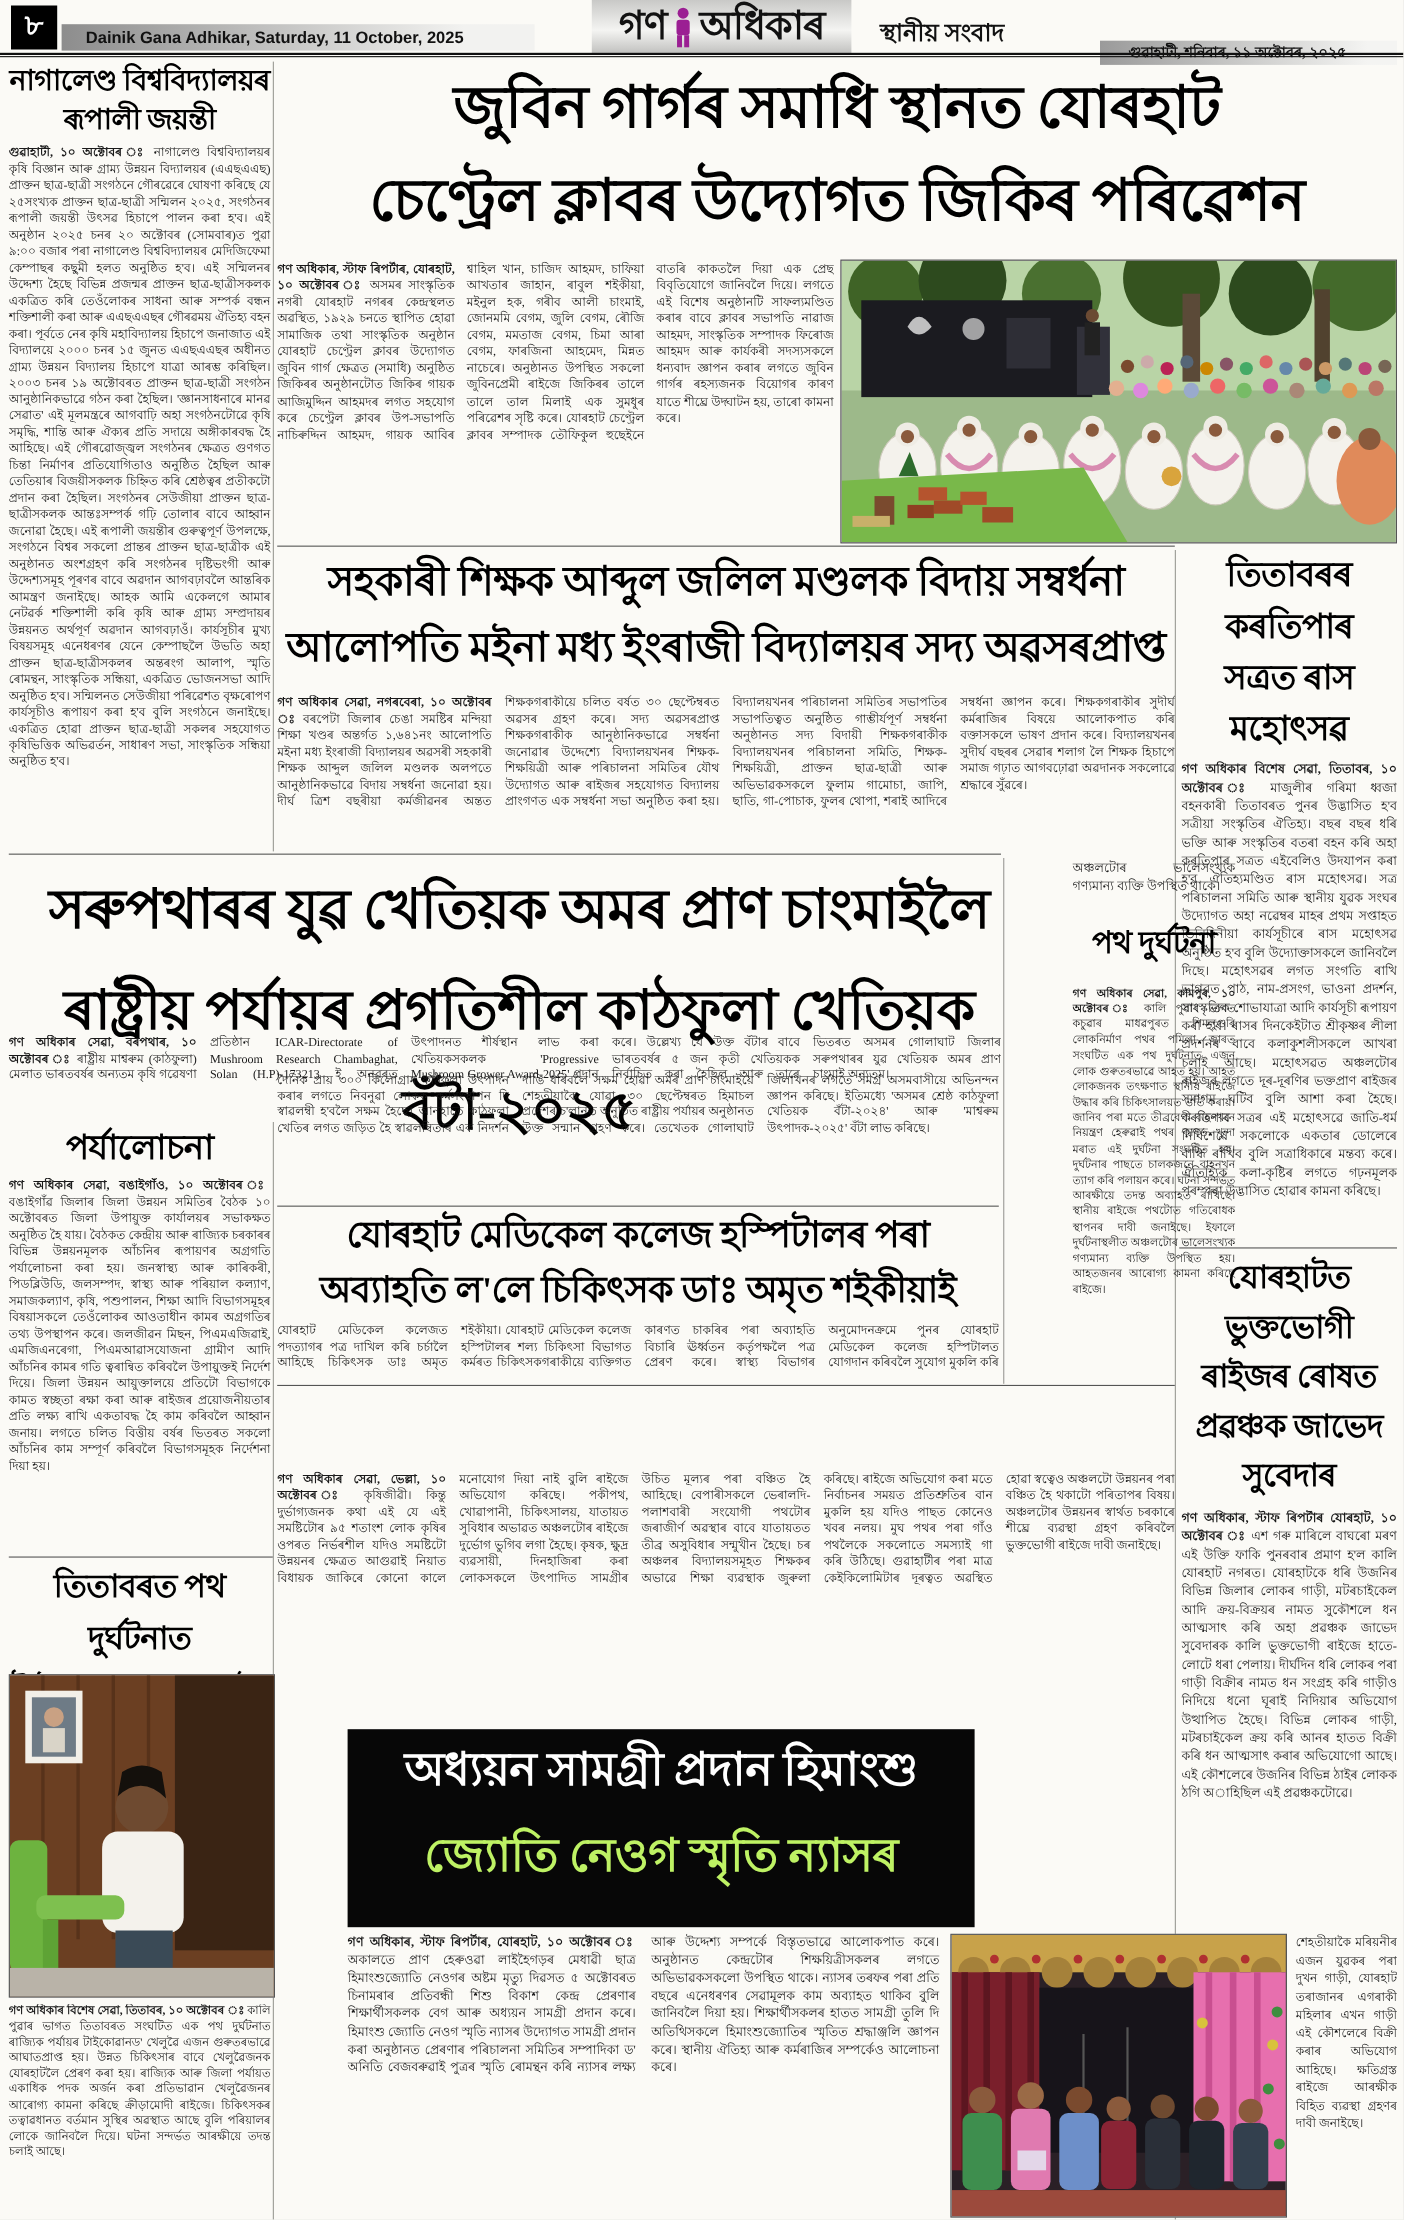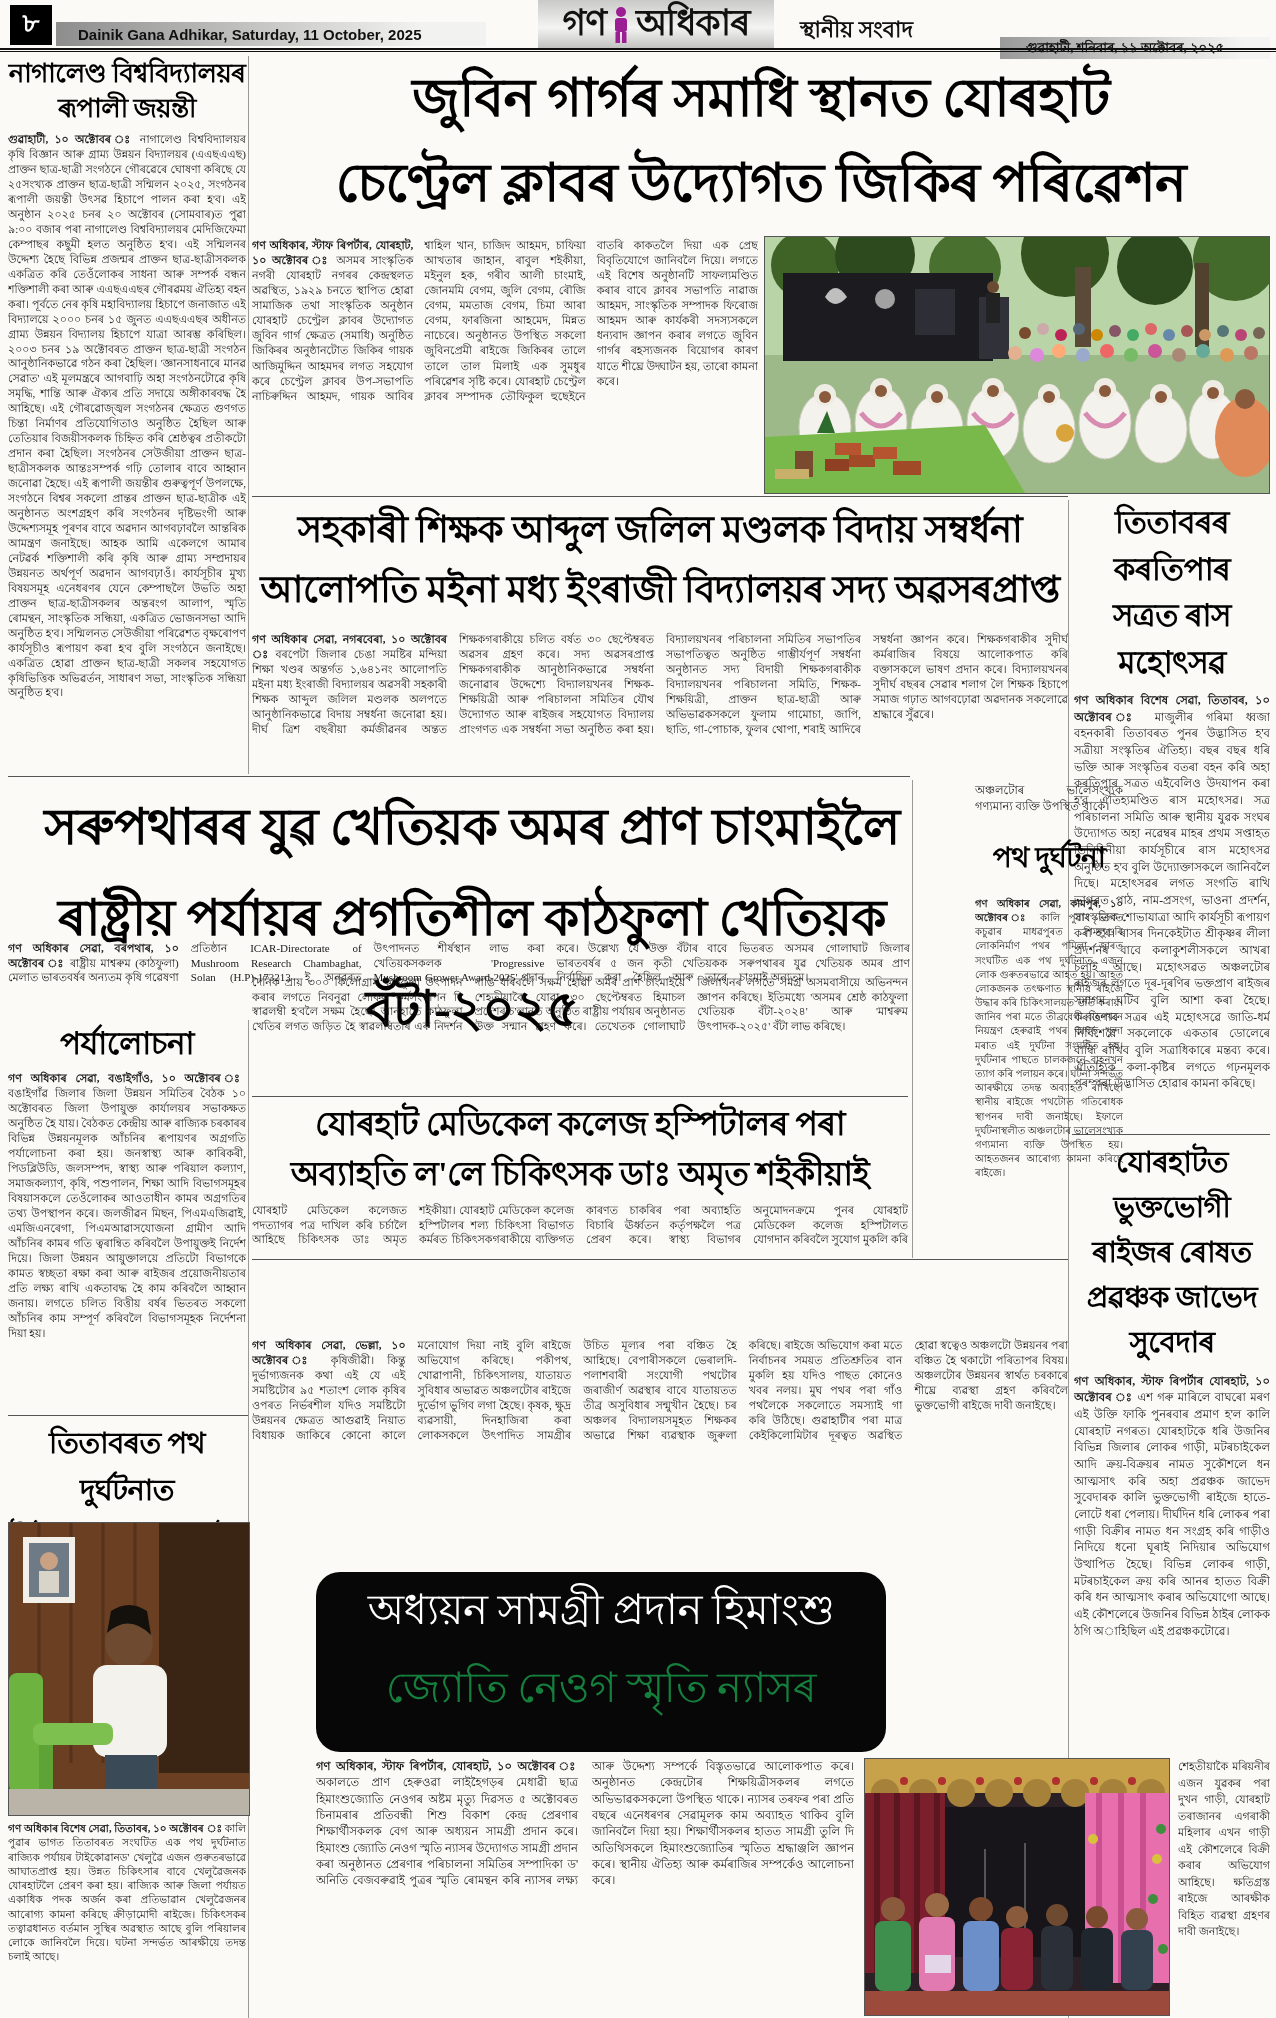--- a/index.html
+++ b/index.html
@@ -294,23 +294,23 @@
       <rect x="24" y="200" width="80" height="22" rx="8" fill="#7ec04f"></rect>
       <rect x="30" y="222" width="14" height="60" fill="#5ea335"></rect>
       <rect x="0" y="266" width="240" height="26" fill="#b9b3a8"></rect>
     </svg>
   </div>
   <div class="abs bodytxt" style="left:8px;top:1822px;width:238px;height:192px;font-size:10.5px;line-height:1.36;">
     <span class="byline">গণ অধিকাৰ বিশেষ সেৱা, তিতাবৰ, ১০ অক্টোবৰ ঃ</span>
     <span>কালি পুৱাৰ ভাগত তিতাবৰত সংঘটিত এক পথ দুৰ্ঘটনাত ৰাজ্যিক পৰ্যায়ৰ টাইকোৱানড' খেলুৱৈ এজন গুৰুতৰভাৱে আঘাতপ্ৰাপ্ত হয়। উন্নত চিকিৎসাৰ বাবে খেলুৱৈজনক যোৰহাটলৈ প্ৰেৰণ কৰা হয়। ৰাজ্যিক আৰু জিলা পৰ্যায়ত একাধিক পদক অৰ্জন কৰা প্ৰতিভাৱান খেলুৱৈজনৰ আৰোগ্য কামনা কৰিছে ক্ৰীড়ামোদী ৰাইজে। চিকিৎসকৰ তত্বাৱধানত বৰ্তমান সুস্থিৰ অৱস্থাত আছে বুলি পৰিয়ালৰ লোকে জানিবলৈ দিয়ে। ঘটনা সন্দৰ্ভত আৰক্ষীয়ে তদন্ত চলাই আছে।</span>
   </div>
 
-  <div class="abs blackbox hl" style="left:316px;top:1572px;width:570px;height:180px;font-size:42px;line-height:1.85;font-weight:400;color:#fff;border-radius:24px;">
+  <div class="abs blackbox hl" style="left:316px;top:1572px;width:570px;height:180px;font-size:42px;line-height:1.85;font-weight:700;color:#fff;">
     <div style="color:#fff;">অধ্যয়ন সামগ্ৰী প্ৰদান হিমাংশু</div>
-    <div style="color:#15803d;">জ্যোতি নেওগ স্মৃতি ন্যাসৰ</div>
+    <div style="color:#bef264;">জ্যোতি নেওগ স্মৃতি ন্যাসৰ</div>
   </div>
   <div class="abs" style="left:316px;top:1758px;width:538px;height:256px;">
     <div class="bodytxt" style="font-size:11.5px;line-height:1.42;column-count:2;column-gap:14px;">
       <span class="byline">গণ অধিকাৰ, স্টাফ ৰিপৰ্টাৰ, যোৰহাট, ১০ অক্টোবৰ ঃ</span>
       <span>অকালতে প্ৰাণ হেৰুওৱা লাইহৈগড়ৰ মেধাৱী ছাত্ৰ হিমাংশুজ্যোতি নেওগৰ অষ্টম মৃত্যু দিৱসত ৫ অক্টোবৰত চিনামৰাৰ প্ৰতিবন্ধী শিশু বিকাশ কেন্দ্ৰ প্ৰেৰণাৰ শিক্ষাৰ্থীসকলক বেগ আৰু অধ্যয়ন সামগ্ৰী প্ৰদান কৰে। হিমাংশু জ্যোতি নেওগ স্মৃতি ন্যাসৰ উদ্যোগত সামগ্ৰী প্ৰদান কৰা অনুষ্ঠানত প্ৰেৰণাৰ পৰিচালনা সমিতিৰ সম্পাদিকা ড' অনিতি বেজবৰুৱাই পুত্ৰৰ স্মৃতি ৰোমন্থন কৰি ন্যাসৰ লক্ষ্য আৰু উদ্দেশ্য সম্পৰ্কে বিস্তৃতভাৱে আলোকপাত কৰে। অনুষ্ঠানত কেন্দ্ৰটোৰ শিক্ষয়িত্ৰীসকলৰ লগতে অভিভাৱকসকলো উপস্থিত থাকে। ন্যাসৰ তৰফৰ পৰা প্ৰতি বছৰে এনেধৰণৰ সেৱামূলক কাম অব্যাহত থাকিব বুলি জানিবলৈ দিয়া হয়। শিক্ষাৰ্থীসকলৰ হাতত সামগ্ৰী তুলি দি অতিথিসকলে হিমাংশুজ্যোতিৰ স্মৃতিত শ্ৰদ্ধাঞ্জলি জ্ঞাপন কৰে। স্থানীয় ঐতিহ্য আৰু কৰ্মৰাজিৰ সম্পৰ্কেও আলোচনা কৰে।</span>
     </div>
   </div>
   <div class="abs photo-frame" style="left:864px;top:1758px;width:306px;height:258px;">
     <svg width="304" height="256" viewBox="0 0 304 256">
       <rect width="304" height="256" fill="#2a2026"></rect>

